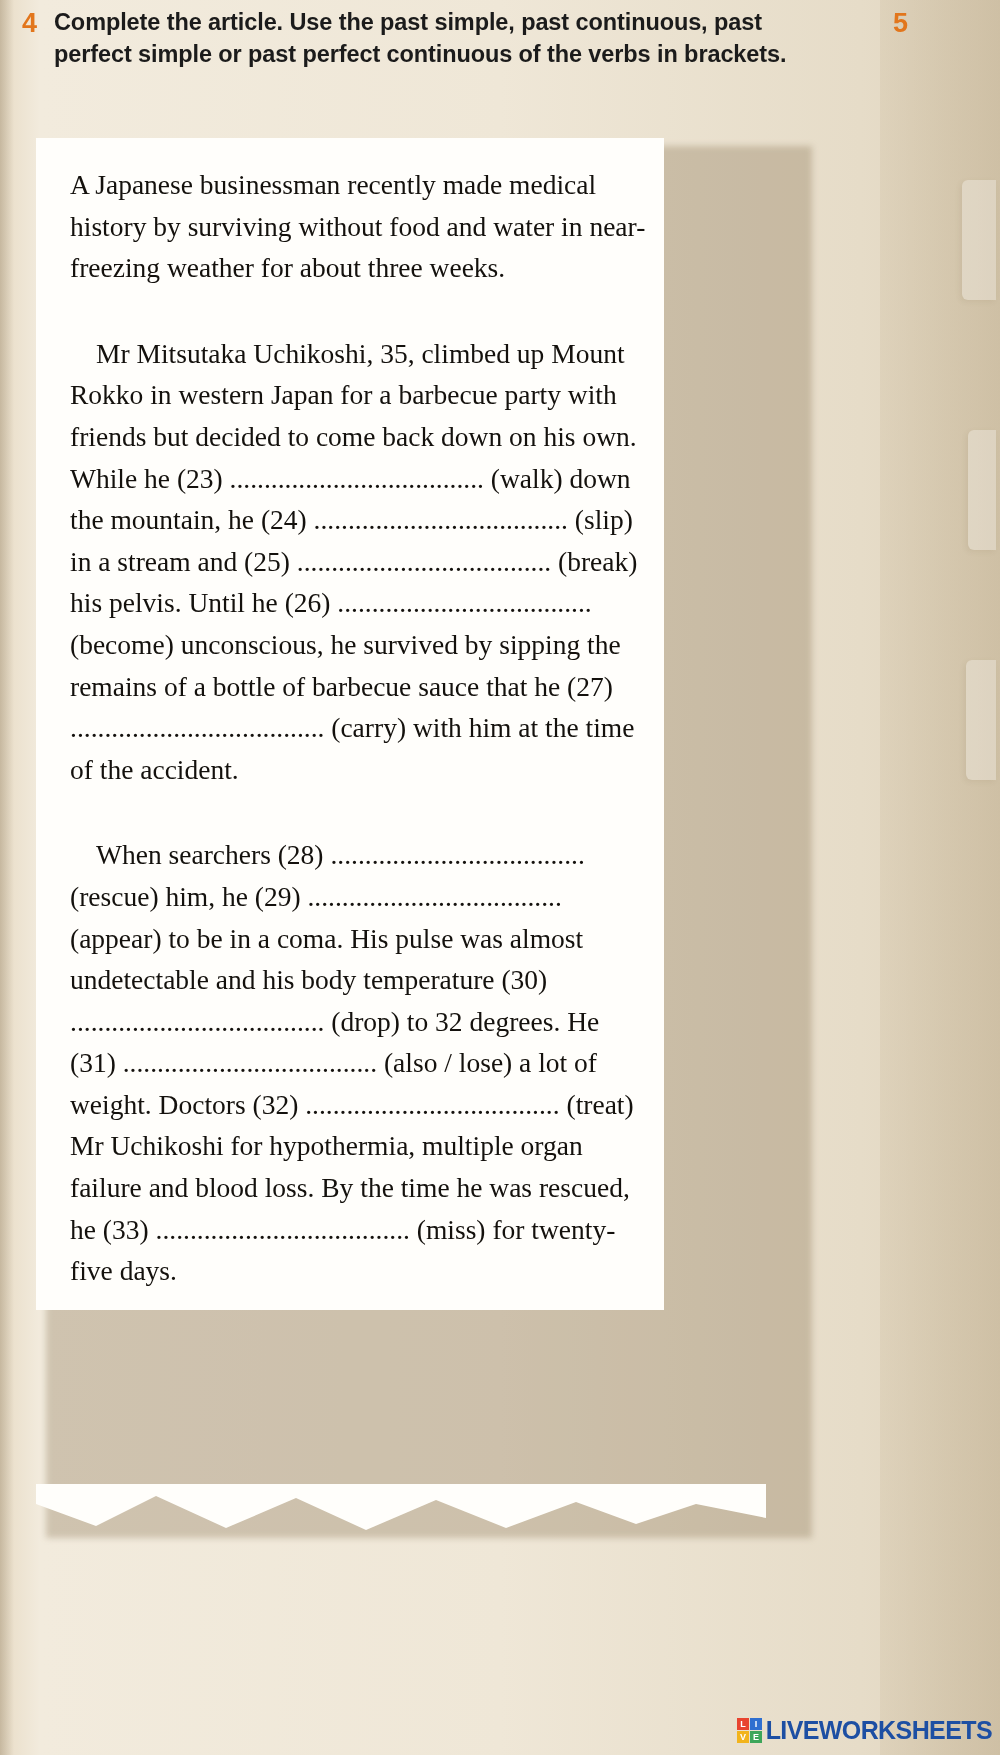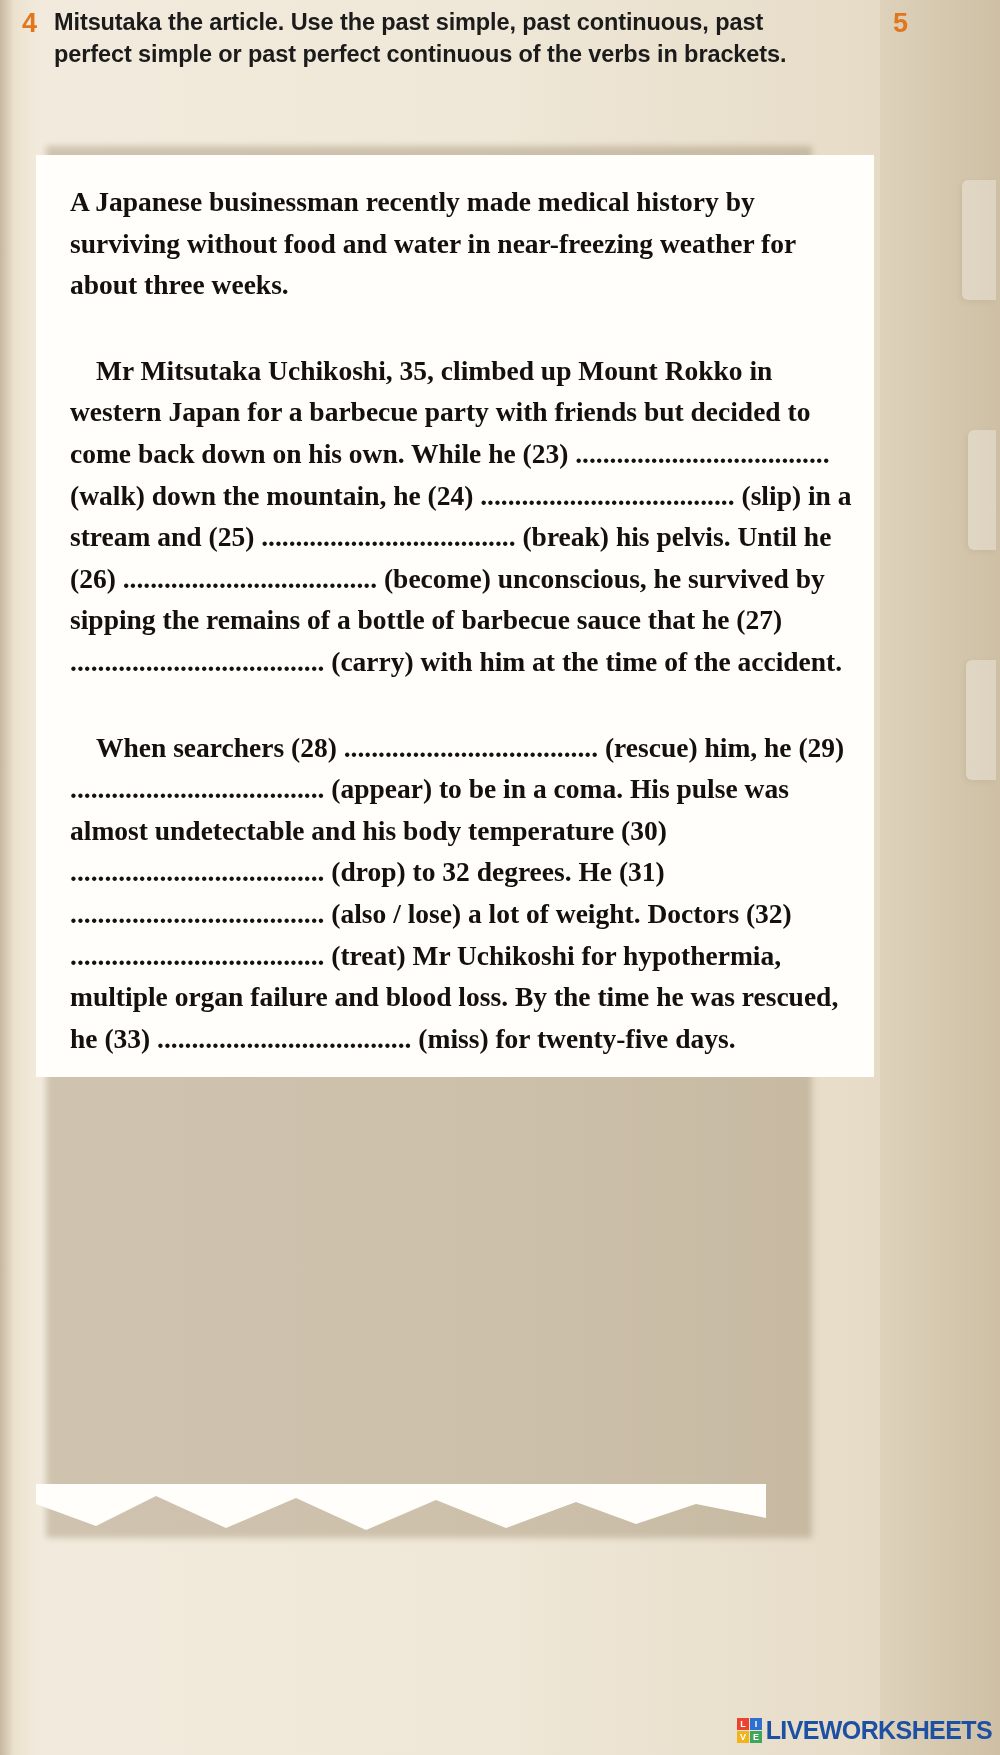--- a/index.html
+++ b/index.html
@@ -90,26 +90,25 @@
   }
   .article-shadow {
     position: absolute;
     top: 8px; left: 10px;
     width: 766px; height: 1392px;
     background: rgba(125,104,70,0.30);
     filter: blur(3px);
   }
   .article {
     position: absolute;
-    top: 17px; left: 0;
-    width: 838px;
+    top: 0; left: 0;
+    width: 628px;
     background: #fffefb;
     padding: 26px 18px 18px 34px;
     box-sizing: border-box;
-    font-weight: bold;
   }
   .article p {
     margin: 0;
     font-family: "Liberation Serif", serif;
     font-size: 27.5px;
     line-height: 41.6px;
     color: #14110d;
   }
   .article p.indent {
     text-indent: 26px;
@@ -171,21 +170,21 @@
 <div class="page">
   <div class="page-edge-shadow"></div>
   <div class="right-col-band"></div>
 
   <div class="ghost" style="top:180px;height:120px;width:34px;"></div>
   <div class="ghost" style="top:430px;height:120px;width:28px;"></div>
   <div class="ghost" style="top:660px;height:120px;width:30px;"></div>
 
   <div class="ex-header">
     <div class="ex-number">4</div>
-    <div class="ex-instruction">Mitsutaka the article. Use the past simple, past continuous, past perfect simple or past perfect continuous of the verbs in brackets.</div>
+    <div class="ex-instruction">Complete the article. Use the past simple, past continuous, past perfect simple or past perfect continuous of the verbs in brackets.</div>
   </div>
   <div class="ex-number-right">5</div>
 
   <div class="article-wrap">
     <div class="article-shadow"></div>
     <div class="article">
       <p>A Japanese businessman recently made medical history by surviving without food and water in near-freezing weather for about three weeks.</p>
       <p class="indent">Mr Mitsutaka Uchikoshi, 35, climbed up Mount Rokko in western Japan for a barbecue party with friends but decided to come back down on his own. While he (23) ..................................... (walk) down the mountain, he (24) ..................................... (slip) in a stream and (25) ..................................... (break) his pelvis. Until he (26) ..................................... (become) unconscious, he survived by sipping the remains of a bottle of barbecue sauce that he (27) ..................................... (carry) with him at the time of the accident.</p>
       <p class="indent">When searchers (28) ..................................... (rescue) him, he (29) ..................................... (appear) to be in a coma. His pulse was almost undetectable and his body temperature (30) ..................................... (drop) to 32 degrees. He (31) ..................................... (also / lose) a lot of weight. Doctors (32) ..................................... (treat) Mr Uchikoshi for hypothermia, multiple organ failure and blood loss. By the time he was rescued, he (33) ..................................... (miss) for twenty-five days.</p>
     </div>

